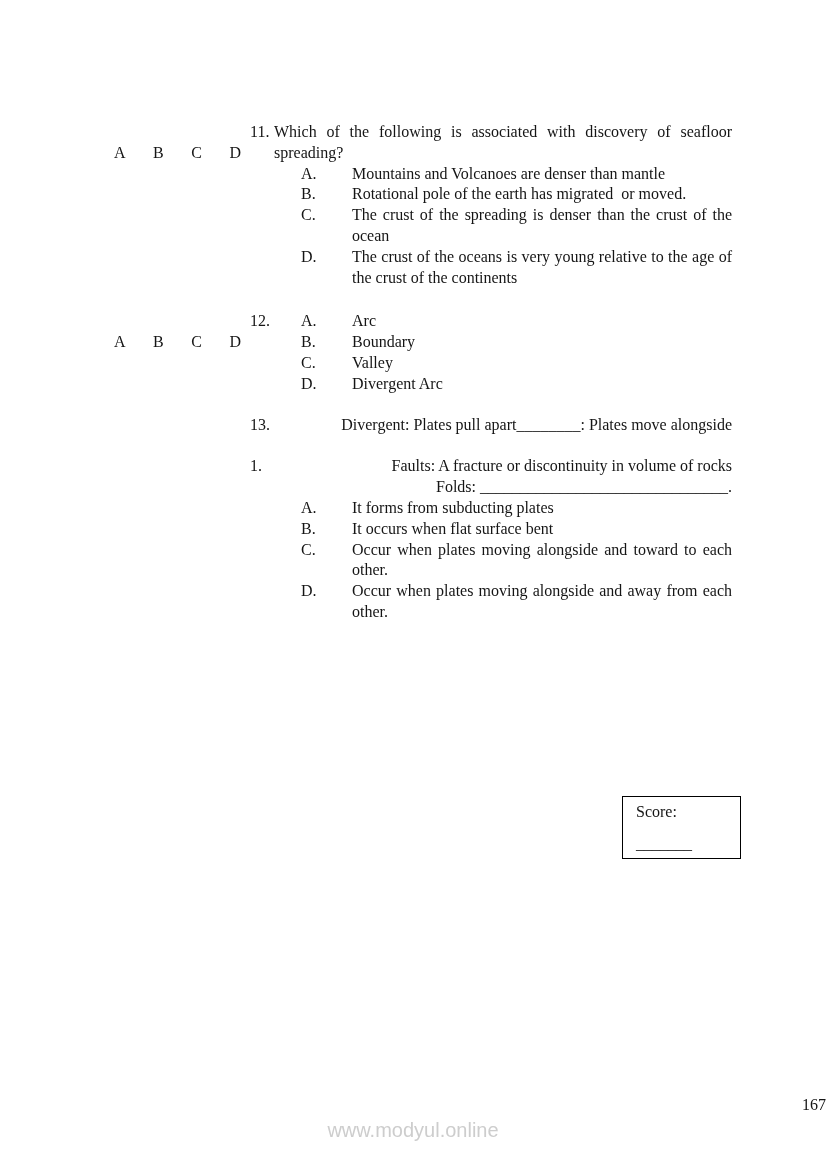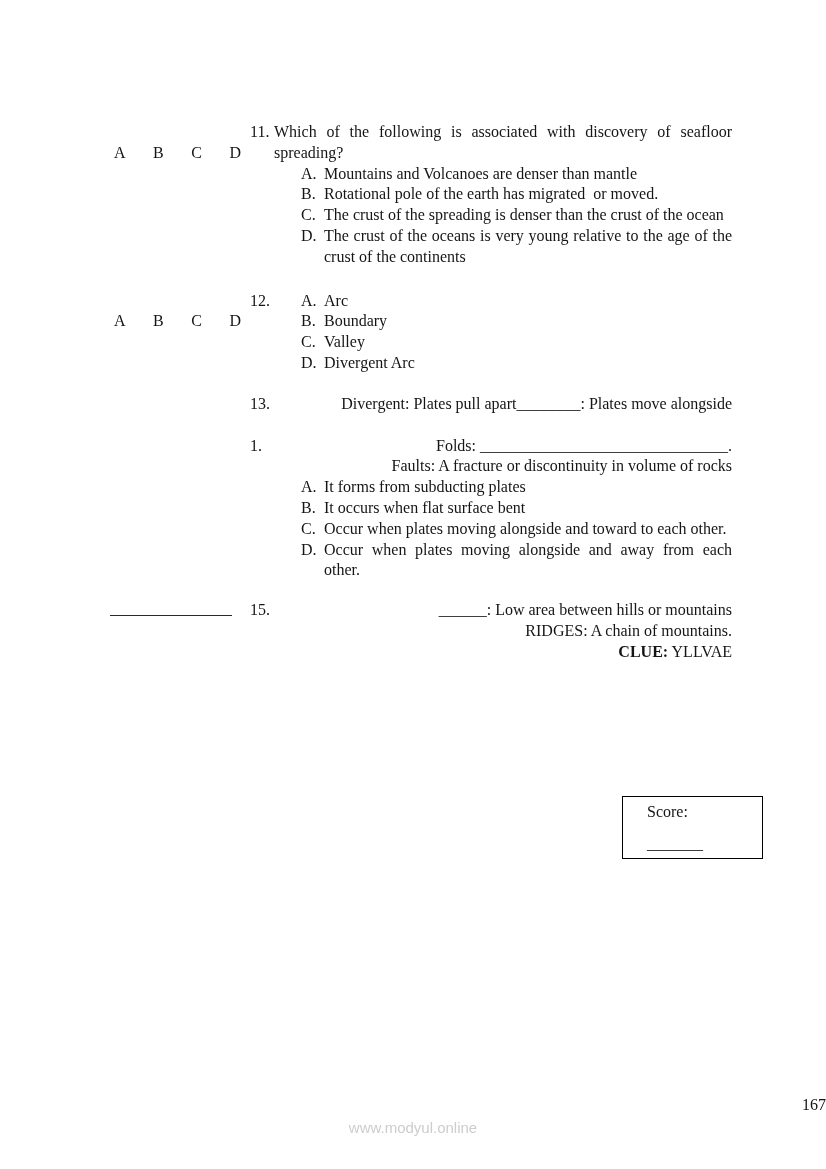--- a/index.html
+++ b/index.html
@@ -34,53 +34,53 @@
     margin-top: 20.8px; 
   }
   .q-col { flex: 1; min-width: 0; }
   .question { display: flex; }
   .q-num { width: 24px; flex-shrink: 0; }
   .q-body { flex: 1; min-width: 0; font-family: Liberation Serif, serif; }
   .q-text { text-align: justify; }
   .q-line { text-align: right; }
   .option { display: flex; margin-left: 27px; }
   .opt-letter { width: 23px; flex-shrink: 0; }
-  .opt-text { flex: 1; text-align: justify; }
+  .opt-text { flex: 1; text-align: justify; margin-left: 28px; }
   .indent-sm { padding-left: 4px; }
   .bold { font-weight: bold; }
   .blank-line {
     width: 122px;
     height: 15px;
     border-bottom: 1.5px solid #2a2a2a;
   }
   .score-box {
     position: absolute;
     left: 622px;
     top: 796px;
     width: 91px;
     height: 51px;
     border: 1.3px solid #000000;
-    padding: 5px 24px;
+    padding: 5px 13px;
     font-size: 16px;
     line-height: 20px;
   }
   .score-blank { display: block; margin-top: 12px; }
   .page-number {
     position: absolute;
     left: 0; right: 0;
     top: 1096px;
     text-align: right;
     font-size: 16px;
   }
   .watermark {
     position: absolute;
     left: 0; right: 0;
     top: 1119px;
     text-align: center;
-    font-size: 15px;
+    font-size: 20px;
     color: #cdcdcd;
     font-family: "Liberation Sans", "DejaVu Sans", sans-serif;
   }
 </style>
 </head>
 <body>
 
 <div class="page">
   <div class="content">
 
@@ -164,22 +164,22 @@
         </div>
       </div>
     </div>
 
     <div class="q-row mb19">
       <div class="margin-col"></div>
       <div class="q-col">
         <div class="question">
           <span class="q-num">1.</span>
           <div class="q-body">
+            <div class="q-line">Faults: A fracture or discontinuity in volume of rocks</div>
             <div class="q-line">Folds: _______________________________.</div>
-            <div class="q-line">Faults: A fracture or discontinuity in volume of rocks</div>
             <div class="option">
               <span class="opt-letter">A.</span>
               <span class="opt-text">It forms from subducting plates</span>
             </div>
             <div class="option">
               <span class="opt-letter">B.</span>
               <span class="opt-text">It occurs when flat surface bent</span>
             </div>
             <div class="option">
               <span class="opt-letter">C.</span>
@@ -187,35 +187,20 @@
             </div>
             <div class="option">
               <span class="opt-letter">D.</span>
               <span class="opt-text">Occur when plates moving alongside and away from each other.</span>
             </div>
           </div>
         </div>
       </div>
     </div>
 
-    <div class="q-row">
-      <div class="margin-col">
-        <div class="blank-line"></div>
-      </div>
-      <div class="q-col">
-        <div class="question">
-          <span class="q-num">15.</span>
-          <div class="q-body">
-            <div class="q-line">______: Low area between hills or mountains</div>
-            <div class="q-line indent-sm">RIDGES: A chain of mountains.</div>
-            <div class="q-line indent-sm"><span class="bold">CLUE:</span><span> YLLVAE</span></div>
-          </div>
-        </div>
-      </div>
-    </div>
 
   </div>
 
   <div class="score-box">
     <span>Score:</span>
     <span class="score-blank">_______</span>
   </div>
 
   <div class="page-number">167</div>
   <div class="watermark">www.modyul.online</div>

